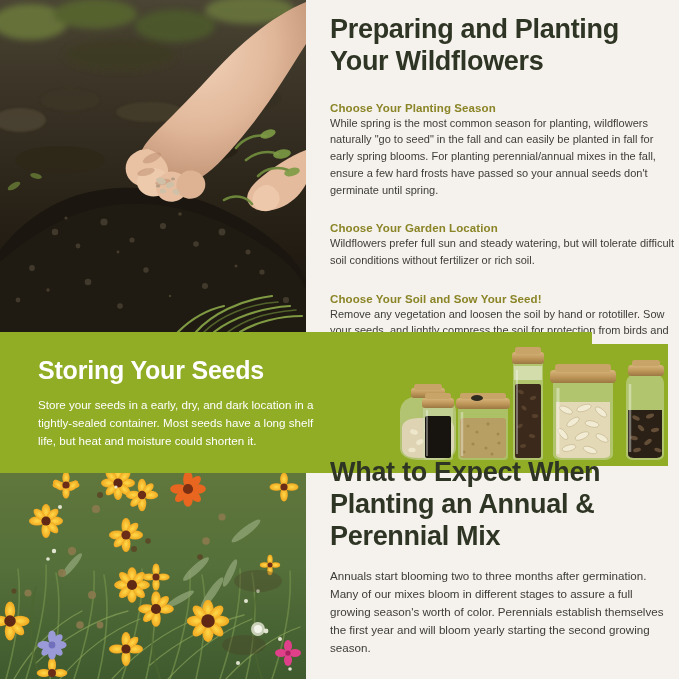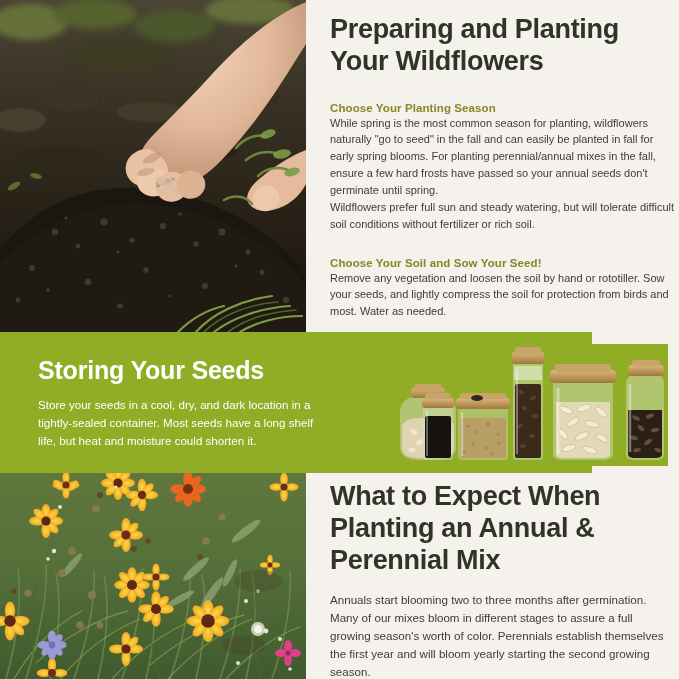--- a/index.html
+++ b/index.html
@@ -71,21 +71,21 @@
     line-height:1.55;
     color:#ffffff;
   }
   #photo-jars { left:378px; top:344px; width:290px; height:122px; }
 
   
   #photo-field { left:0; top:473px; width:306px; height:206px; }
 
   #bottom-text {
     position:absolute;
-    left:330px; top:472px; width:349px; height:166px;
+    left:330px; top:448px; width:349px; height:166px;
     padding:9px 12px 0 0;
   }
   #bottom-text .big-heading { margin-bottom:14px; }
   #bottom-text .body-text { font-size:11.6px; line-height:1.56; }
 </style>
 </head>
 <body>
 
 <div id="page">
 
@@ -225,29 +225,30 @@
       </g>
     </svg>
   </div>
 
   <div id="top-text">
     <h1 class="big-heading">Preparing and Planting Your Wildflowers</h1>
 
     <h2 class="sub-heading">Choose Your Planting Season</h2>
     <p class="body-text">While spring is the most common season for planting, wildflowers naturally "go to seed" in the fall and can easily be planted in fall for early spring blooms. For planting perennial/annual mixes in the fall, ensure a few hard frosts have passed so your annual seeds don't germinate until spring.</p>
 
+    <h2 class="sub-heading">Choose Your Garden Location</h2>
     <p class="body-text">Wildflowers prefer full sun and steady watering, but will tolerate difficult soil conditions without fertilizer or rich soil.</p>
 
     <h2 class="sub-heading">Choose Your Soil and Sow Your Seed!</h2>
     <p class="body-text">Remove any vegetation and loosen the soil by hand or rototiller. Sow your seeds, and lightly compress the soil for protection from birds and most. Water as needed.</p>
   </div>
 
   <div id="green-band">
     <h2 id="store-heading">Storing Your Seeds</h2>
-    <p id="store-body">Store your seeds in a cool, dry, and dark location in a tightly-sealed container. Most seeds have a long shelf life, but heat and moisture could shorten it.</p>
+    <p id="store-body">Store your seeds in a early, dry, and dark location in a tightly-sealed container. Most seeds have a long shelf life, but heat and moisture could shorten it.</p>
   </div>
 
   <div class="photo" id="photo-jars">
     <svg viewBox="0 0 290 122" preserveAspectRatio="xMidYMid meet">
       <defs>
         <linearGradient id="glassG" x1="0" y1="0" x2="1" y2="0">
           <stop offset="0%" stop-color="#ffffff" stop-opacity="0.55"></stop>
           <stop offset="35%" stop-color="#ffffff" stop-opacity="0.18"></stop>
           <stop offset="100%" stop-color="#ffffff" stop-opacity="0.40"></stop>
         </linearGradient>

